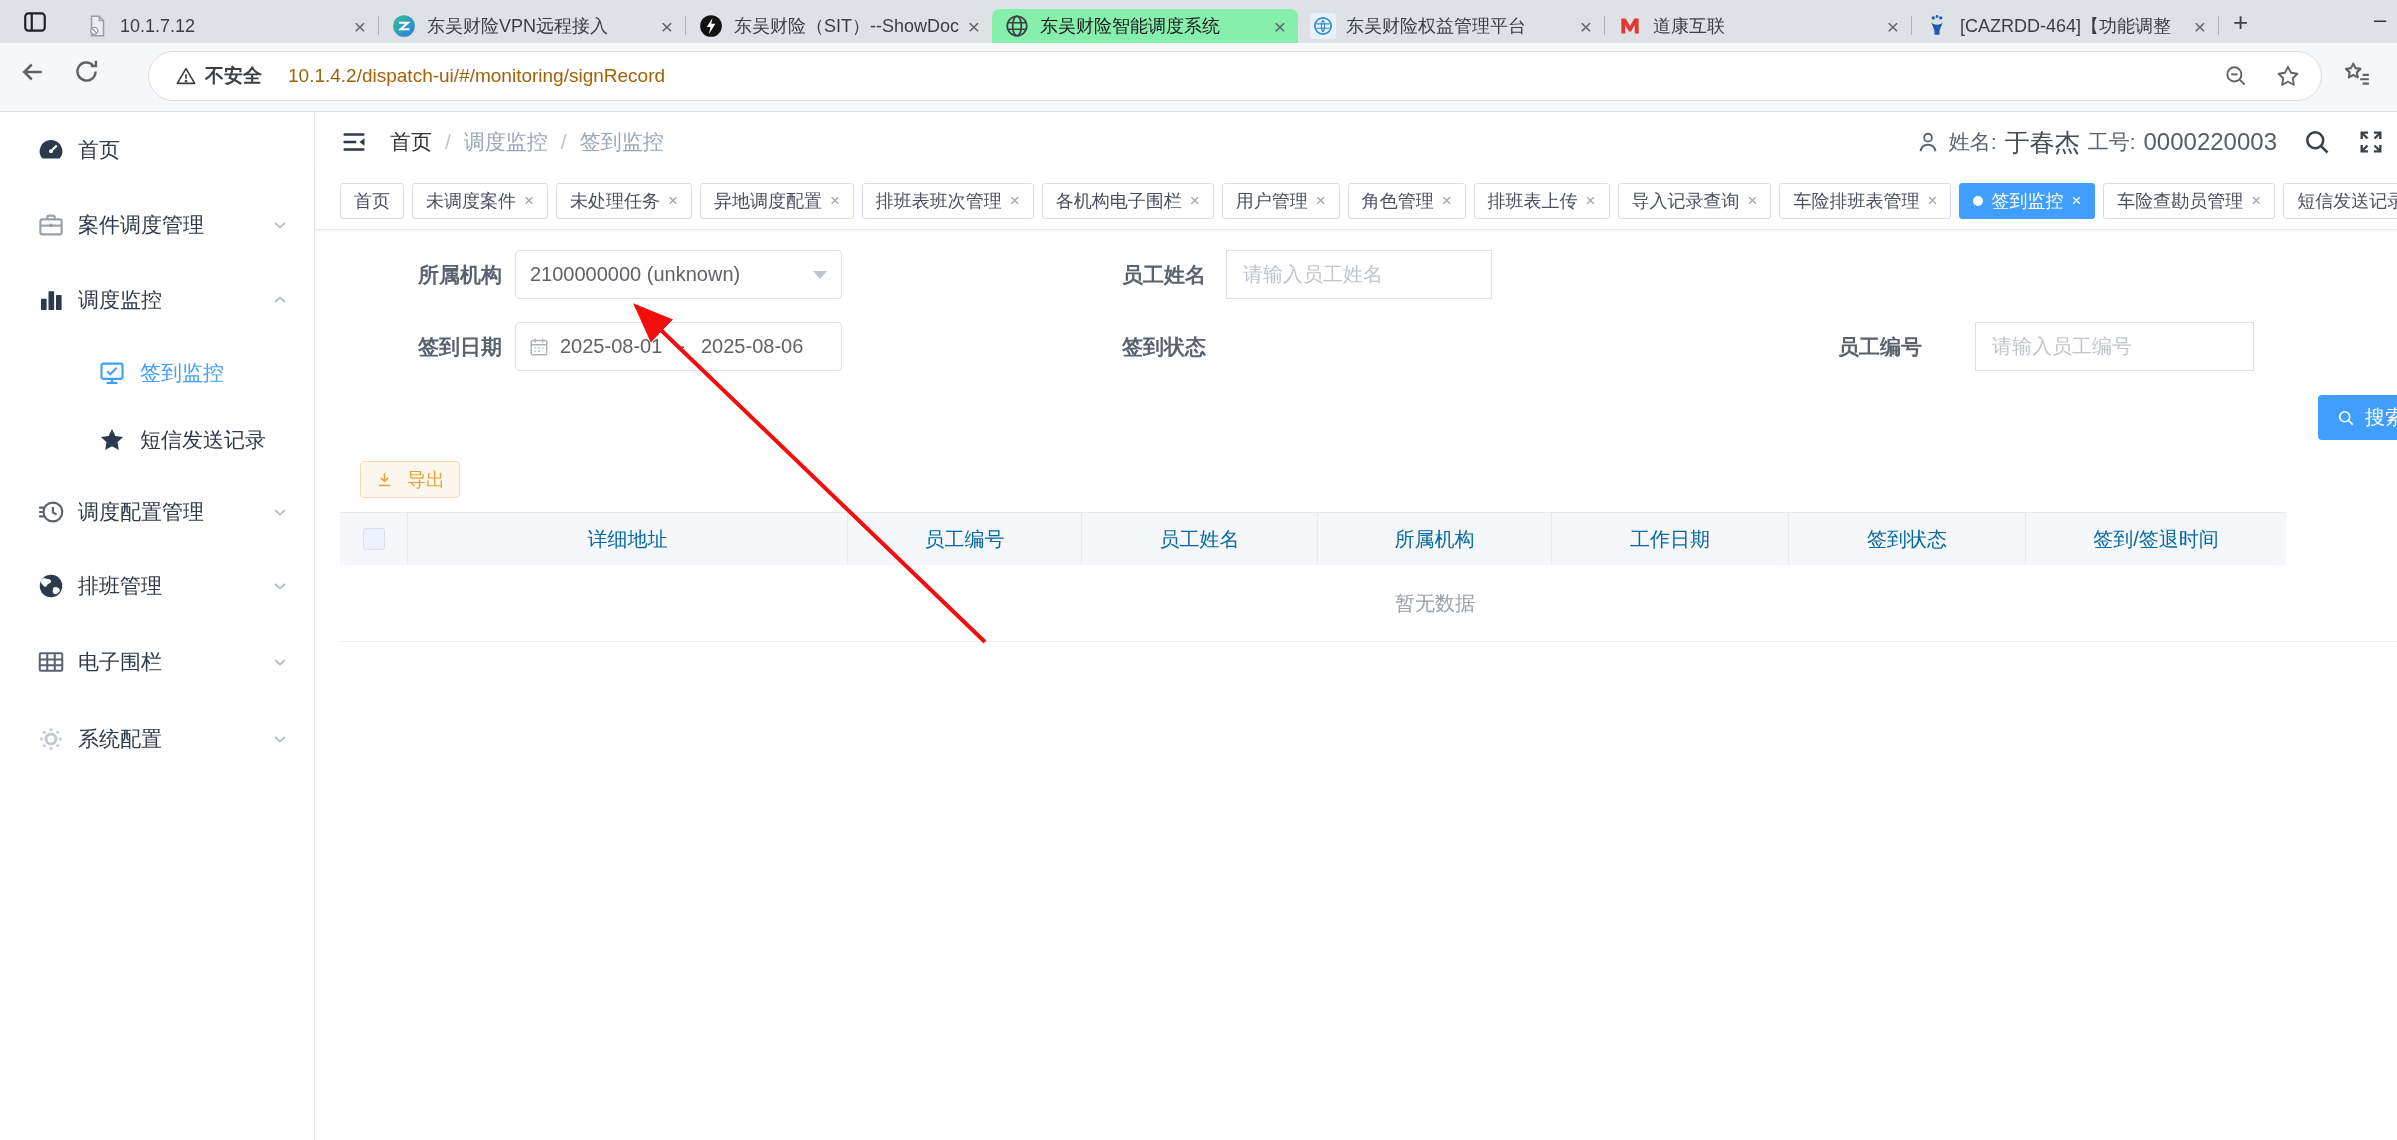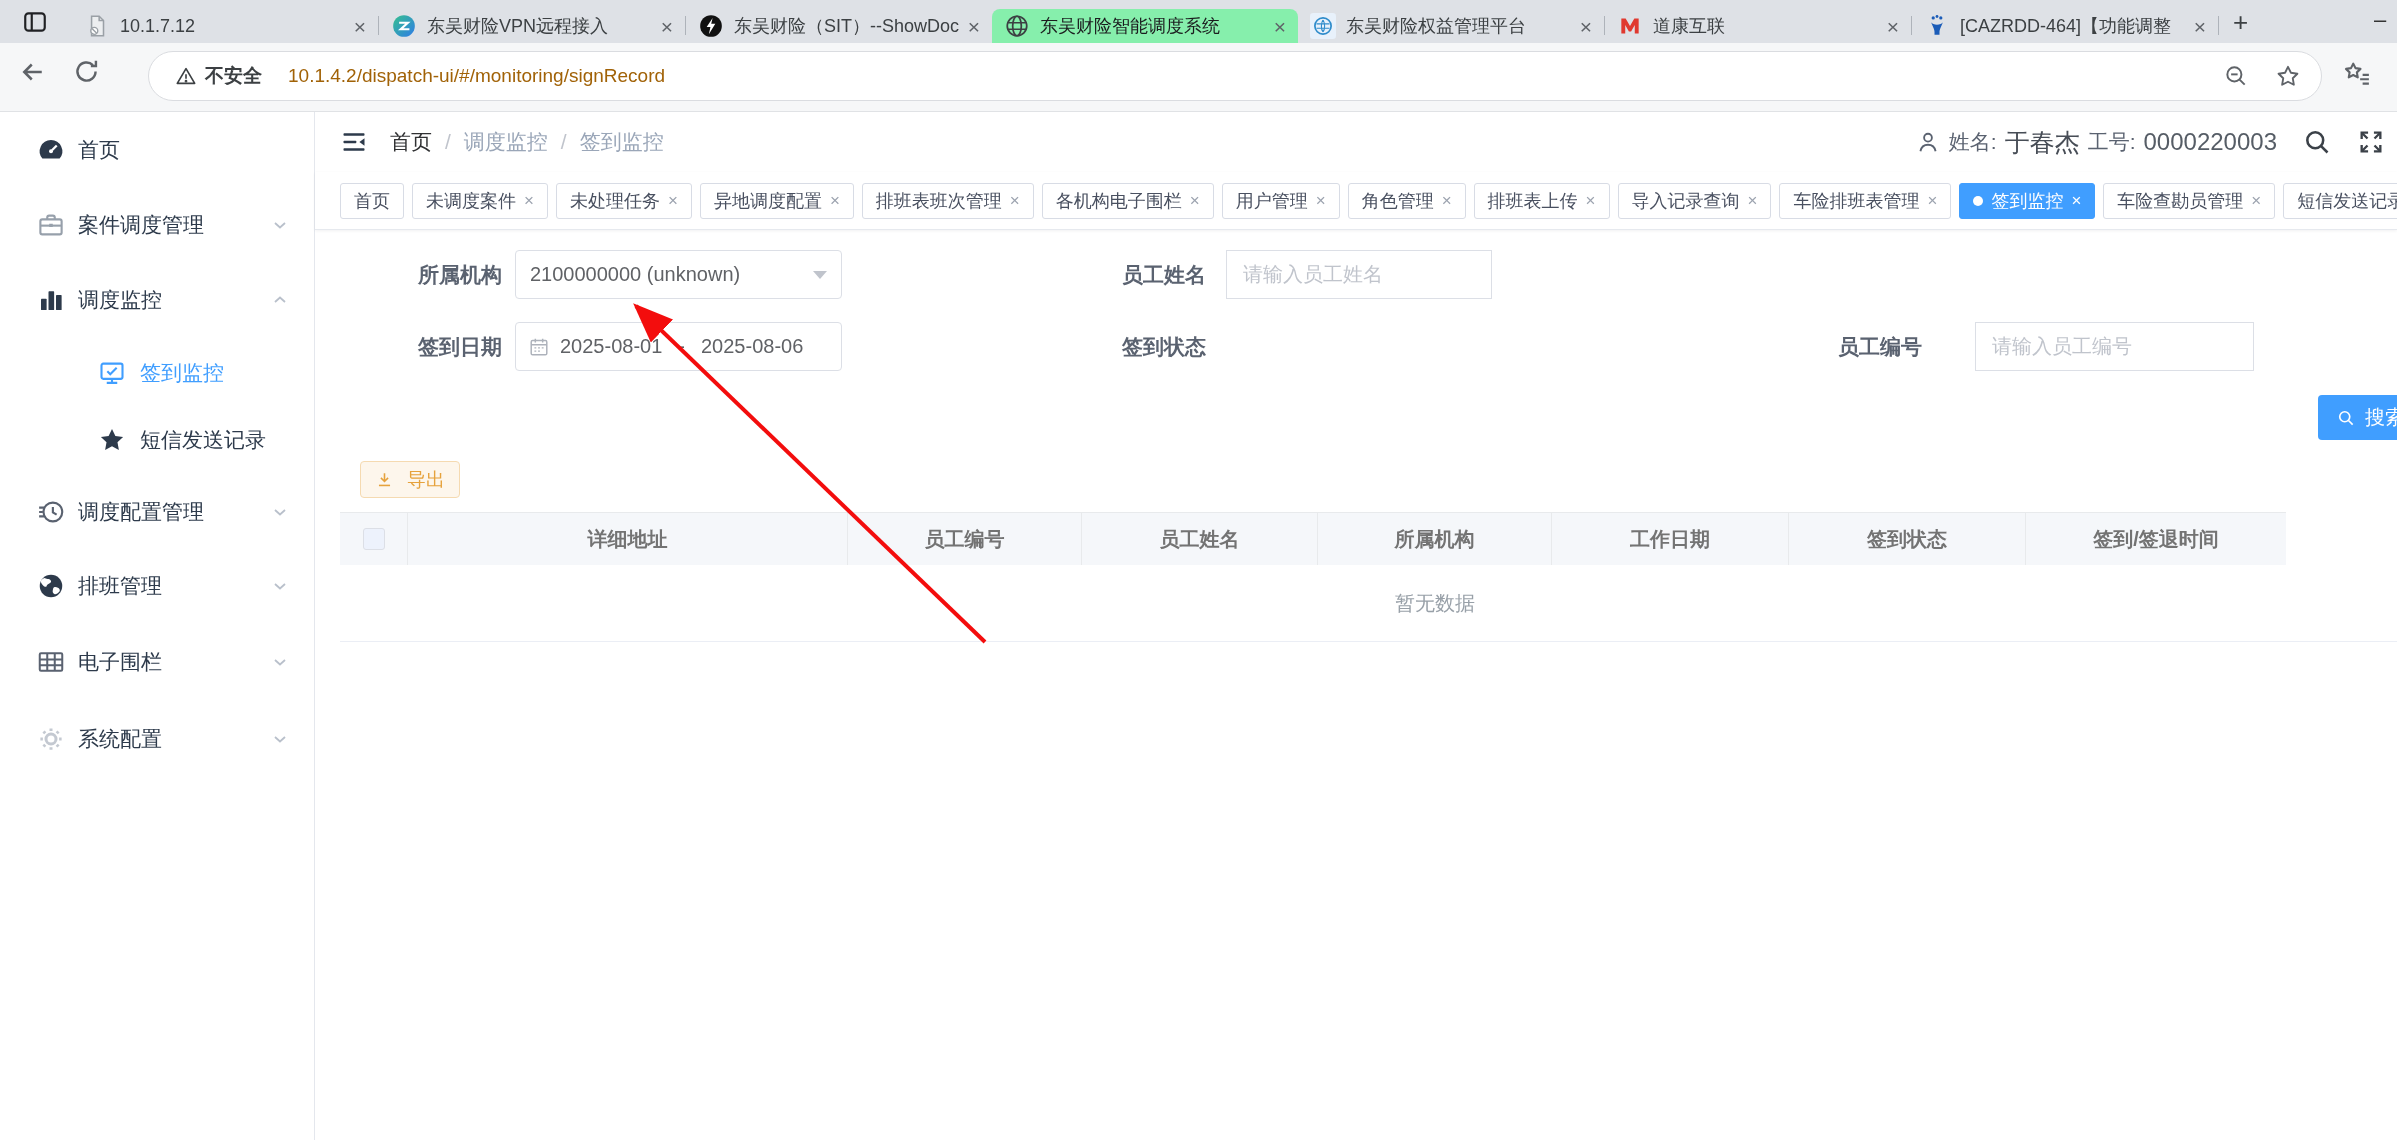--- a/index.html
+++ b/index.html
@@ -87,22 +87,22 @@
   .btn-search{position:absolute;left:2318px;top:395px;width:134px;height:45px;background:#409eff;
               border-radius:4px;display:flex;align-items:center;justify-content:flex-start;gap:9px;
               padding-left:18px;box-sizing:border-box;color:#fff;font-size:20px;}
   .btn-export{position:absolute;left:360px;top:461px;width:100px;height:37px;background:#fdf6ec;
               border:1px solid #f5dab1;border-radius:4px;display:flex;align-items:center;justify-content:center;
               gap:13px;color:#e6a23c;font-size:19px;box-sizing:border-box;}
 
   
   .thead{position:absolute;left:340px;top:512px;height:52px;display:flex;background:#f5f7fa;
          border-top:1px solid #e8eaec;border-bottom:1px solid #e8eaec;box-sizing:content-box;}
-  .th{display:flex;align-items:center;justify-content:center;font-size:20px;font-weight:700;
-      color:#737373;border-right:1px solid #e8eaec;box-sizing:border-box;white-space:nowrap;overflow:hidden;}
+  .th{display:flex;align-items:center;justify-content:center;font-size:20px;font-weight:400;
+      color:#0369a1;border-right:1px solid #e8eaec;box-sizing:border-box;white-space:nowrap;overflow:hidden;}
   .tc0{width:68px}.tc1{width:440px}.tc2{width:234px}.tc3{width:236px}.tc4{width:234px}
   .tc5{width:244px}.tc6{width:237px}.tc7{width:237px}.tc8{width:260px;border-right:none;}
   .checkbox{width:20px;height:20px;background:#edf2fc;border:1px solid #dcdfe6;border-radius:3px;}
   .empty-row{position:absolute;left:340px;top:565px;width:2190px;height:77px;background:#fff;
              border-bottom:1px solid #ebeef5;display:flex;align-items:center;justify-content:center;
              font-size:20px;color:#98a0a8;box-sizing:border-box;}
 
   .arrow-overlay{position:absolute;left:0;top:0;pointer-events:none;}
   svg{display:block;}
 </style>

